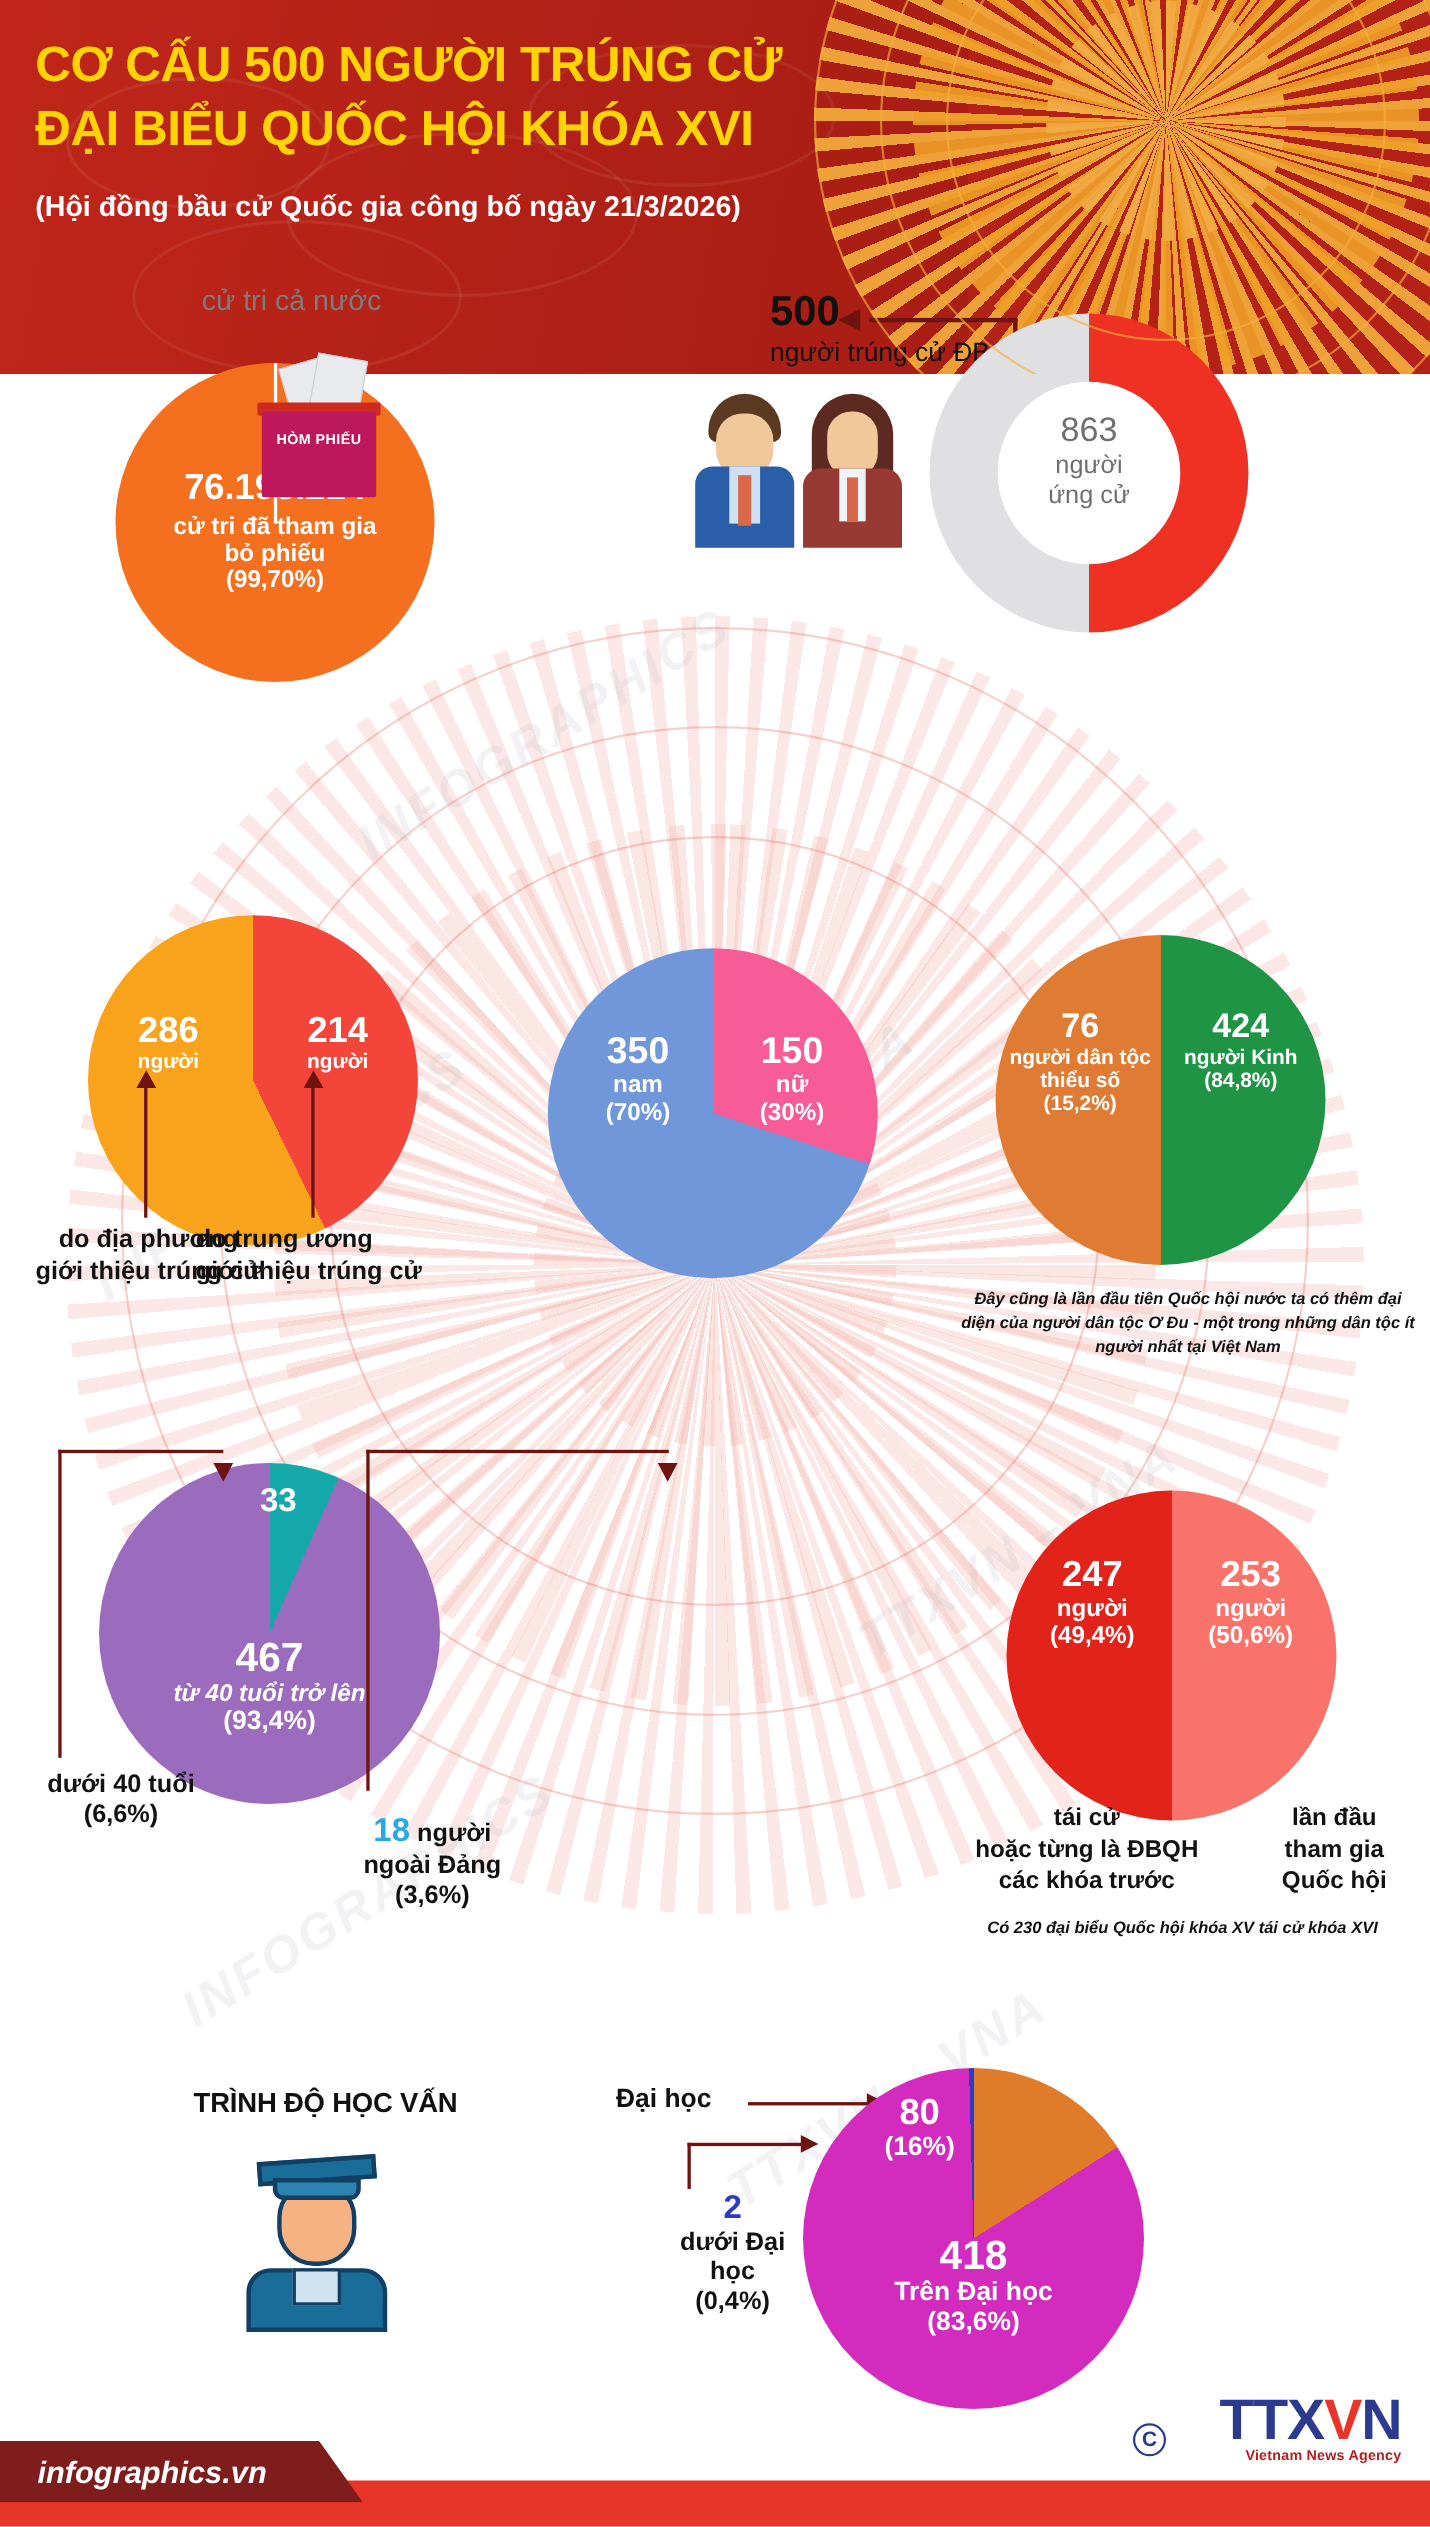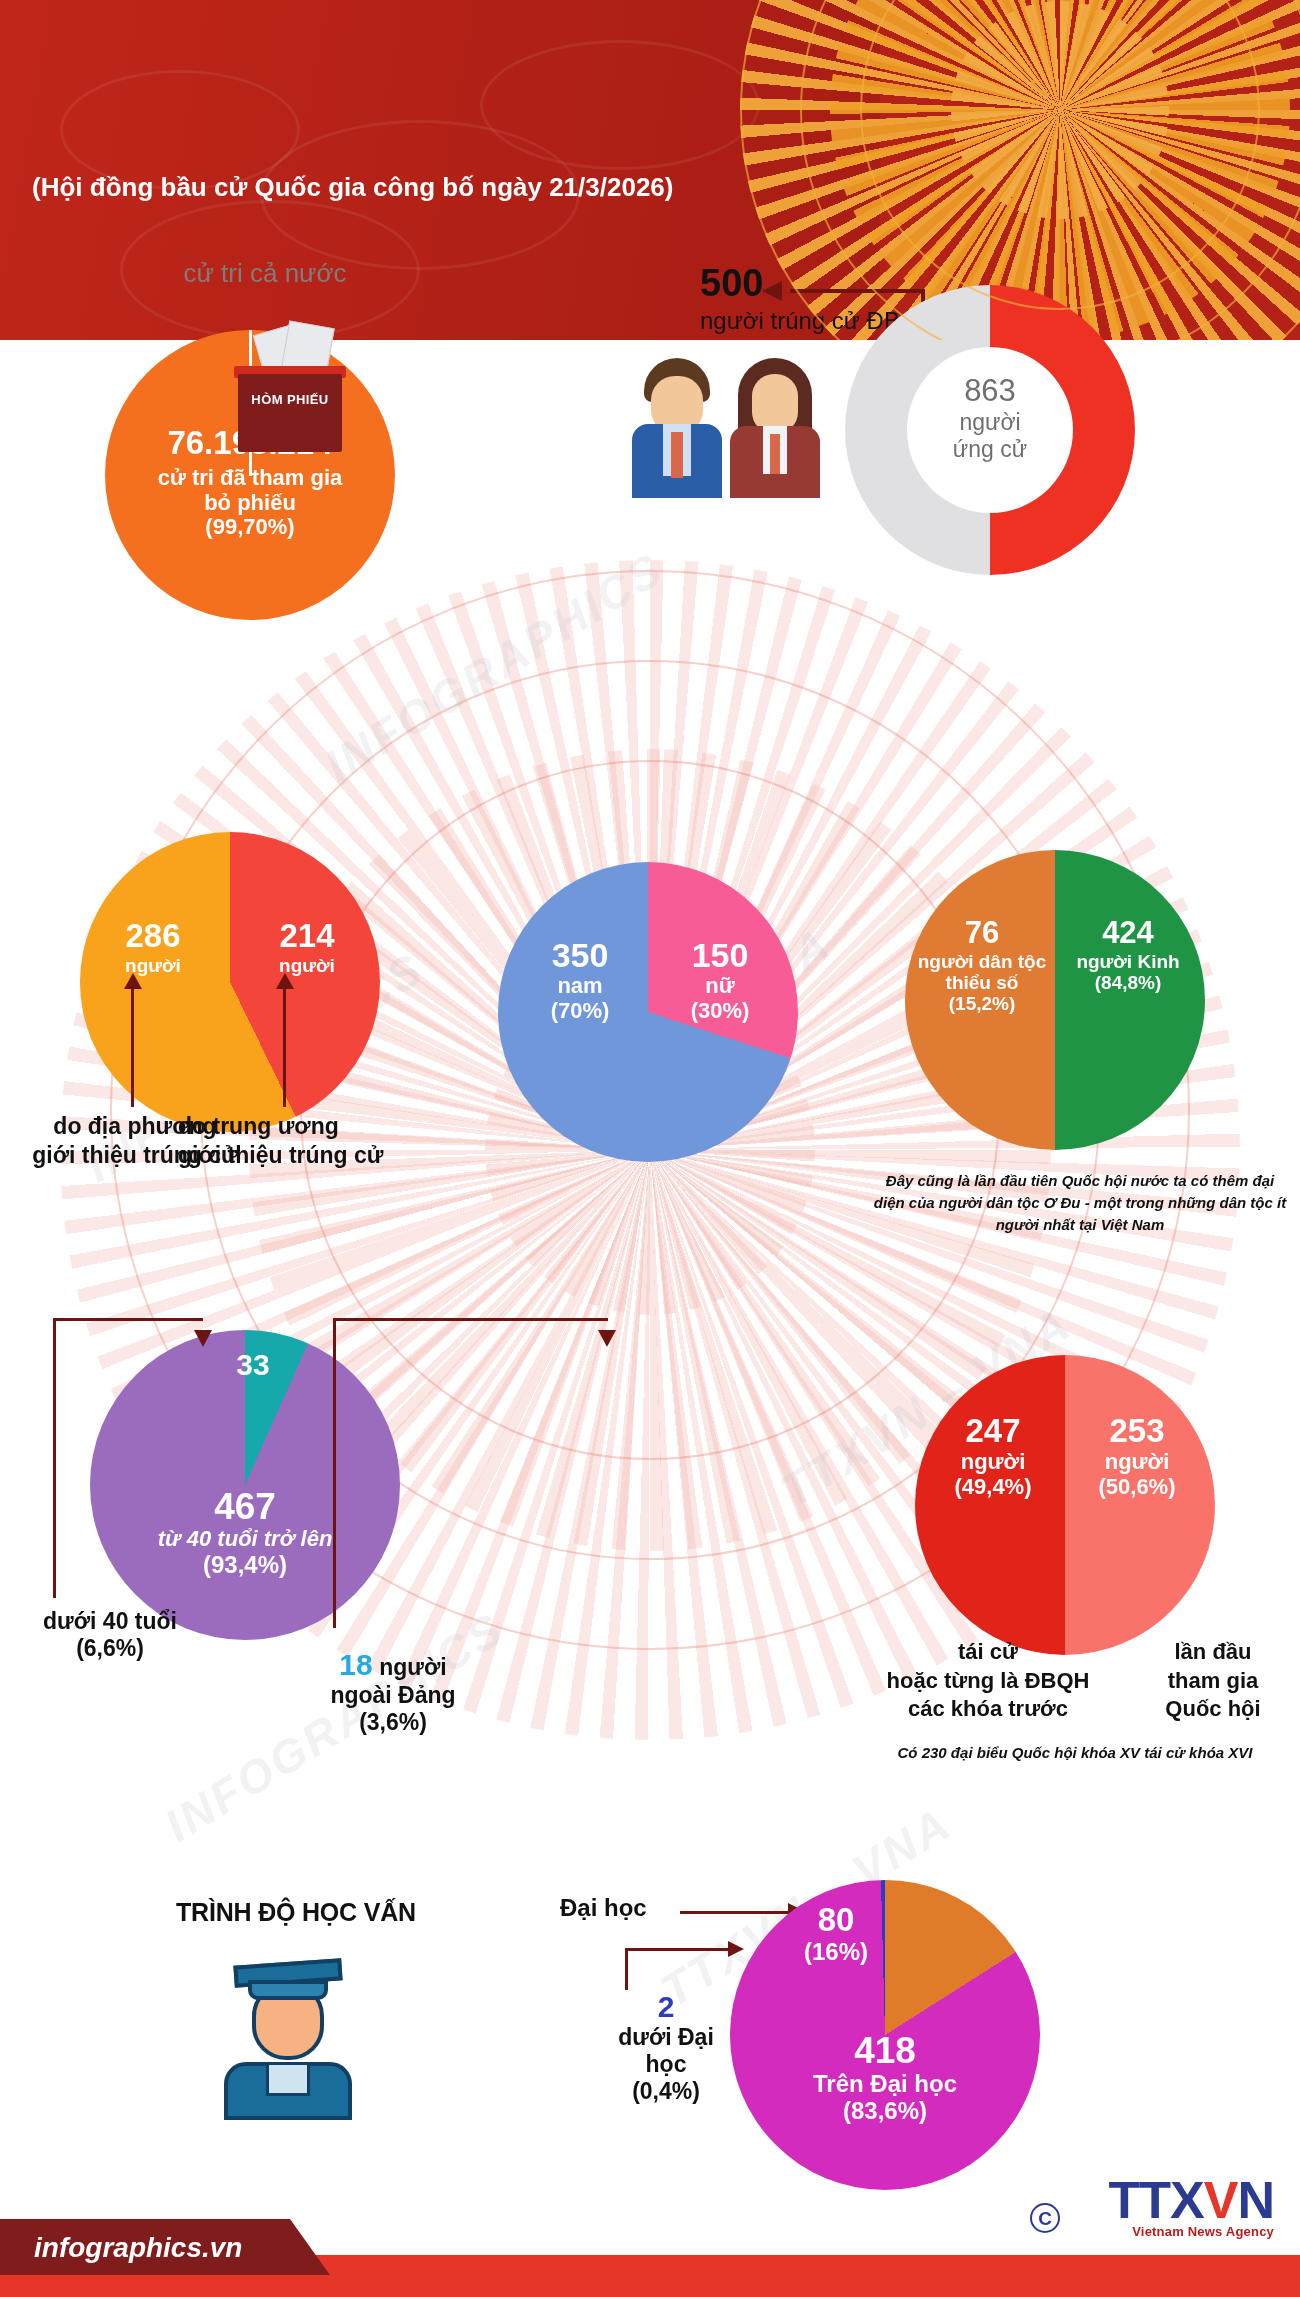--- a/index.html
+++ b/index.html
@@ -118,21 +118,21 @@
   .pie { border-radius: 50%; position: absolute; }
   .pielabel { position:absolute; text-align:center; color:#fff; font-weight:700; line-height:1.12; }
 
   
   .s1-num { font-size: 38px; color:#7d7d7d; font-weight:400; letter-spacing:.5px;}
   .s1-sub { font-size: 26px; color:#7d7d7d; font-weight:400; }
 
   .ballot-box { position:absolute; }
   .bb-body {
     position:absolute; left:0; top:34px; width:104px; height:78px;
-    background:#7f1d1d; border-radius:2px;
+    background:#be185d; border-radius:2px;
   }
   .bb-lid {
     position:absolute; left:-4px; top:26px; width:112px; height:12px;
     background:#cf2a20; border-radius:2px;
   }
   .bb-label {
     position:absolute; left:0; top:52px; width:104px; text-align:center;
     color:#fff; font-size:13px; font-weight:700; letter-spacing:.4px;
   }
   .bb-paper {
@@ -196,20 +196,24 @@
   <div class="header-left-bg"></div>
   <div class="header-cloud" style="left:60px; top:70px; width:240px; height:120px;"></div>
   <div class="header-cloud" style="left:260px; top:120px; width:320px; height:150px;"></div>
   <div class="header-cloud" style="left:480px; top:40px; width:280px; height:130px;"></div>
   <div class="header-cloud" style="left:120px; top:200px; width:300px; height:140px;"></div>
   <div class="header-mandala"></div>
   <div class="header-ring"></div>
   <div class="header-ring r2"></div>
   <div class="header-ring r3"></div>
 
+  <div class="title">
+    <span>CƠ CẤU </span><span class="hl">500</span><span> NGƯỜI TRÚNG CỬ</span><br>
+    <span>ĐẠI BIỂU QUỐC HỘI KHÓA XVI</span>
+  </div>
   <div class="subtitle">(Hội đồng bầu cử Quốc gia công bố ngày 21/3/2026)</div>
 </div>
 
 <div class="abs ctr" style="left:100px; top:258px; width:330px;">
   <div class="s1-sub">cử tri cả nước</div>
 </div>
 
 <div class="pie" style="left:105px; top:330px; width:290px; height:290px; background:#f4701f;"></div>
 <div class="abs" style="left:249px; top:330px; width:3px; height:146px; background:#ffffff;"></div>
 

